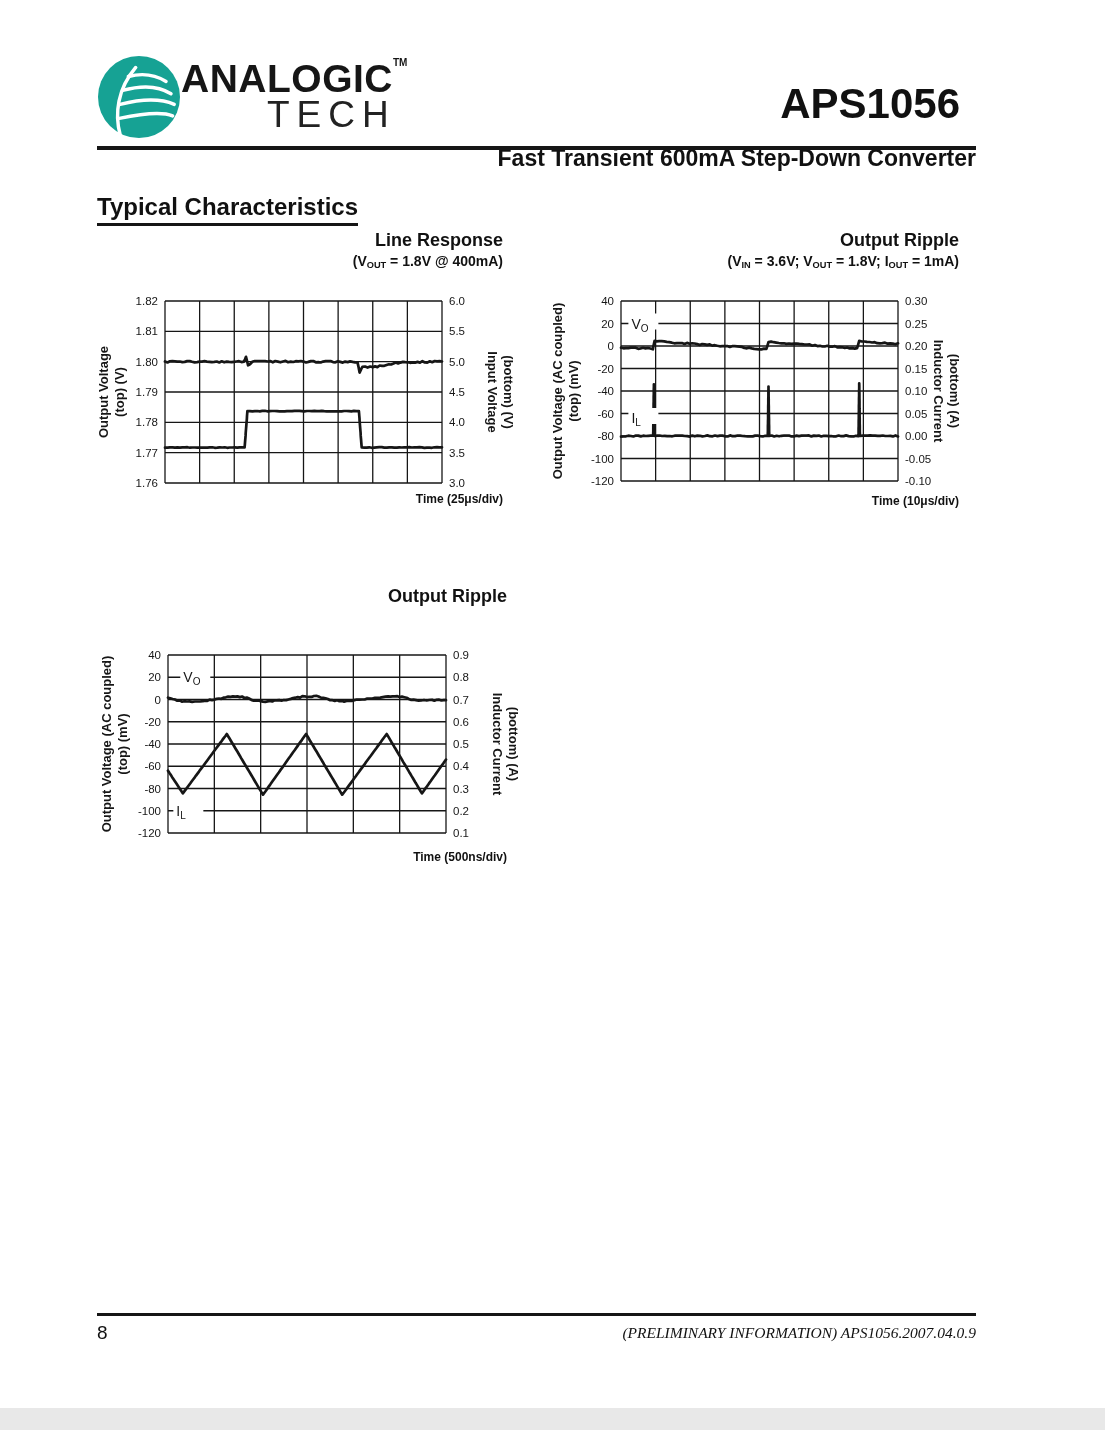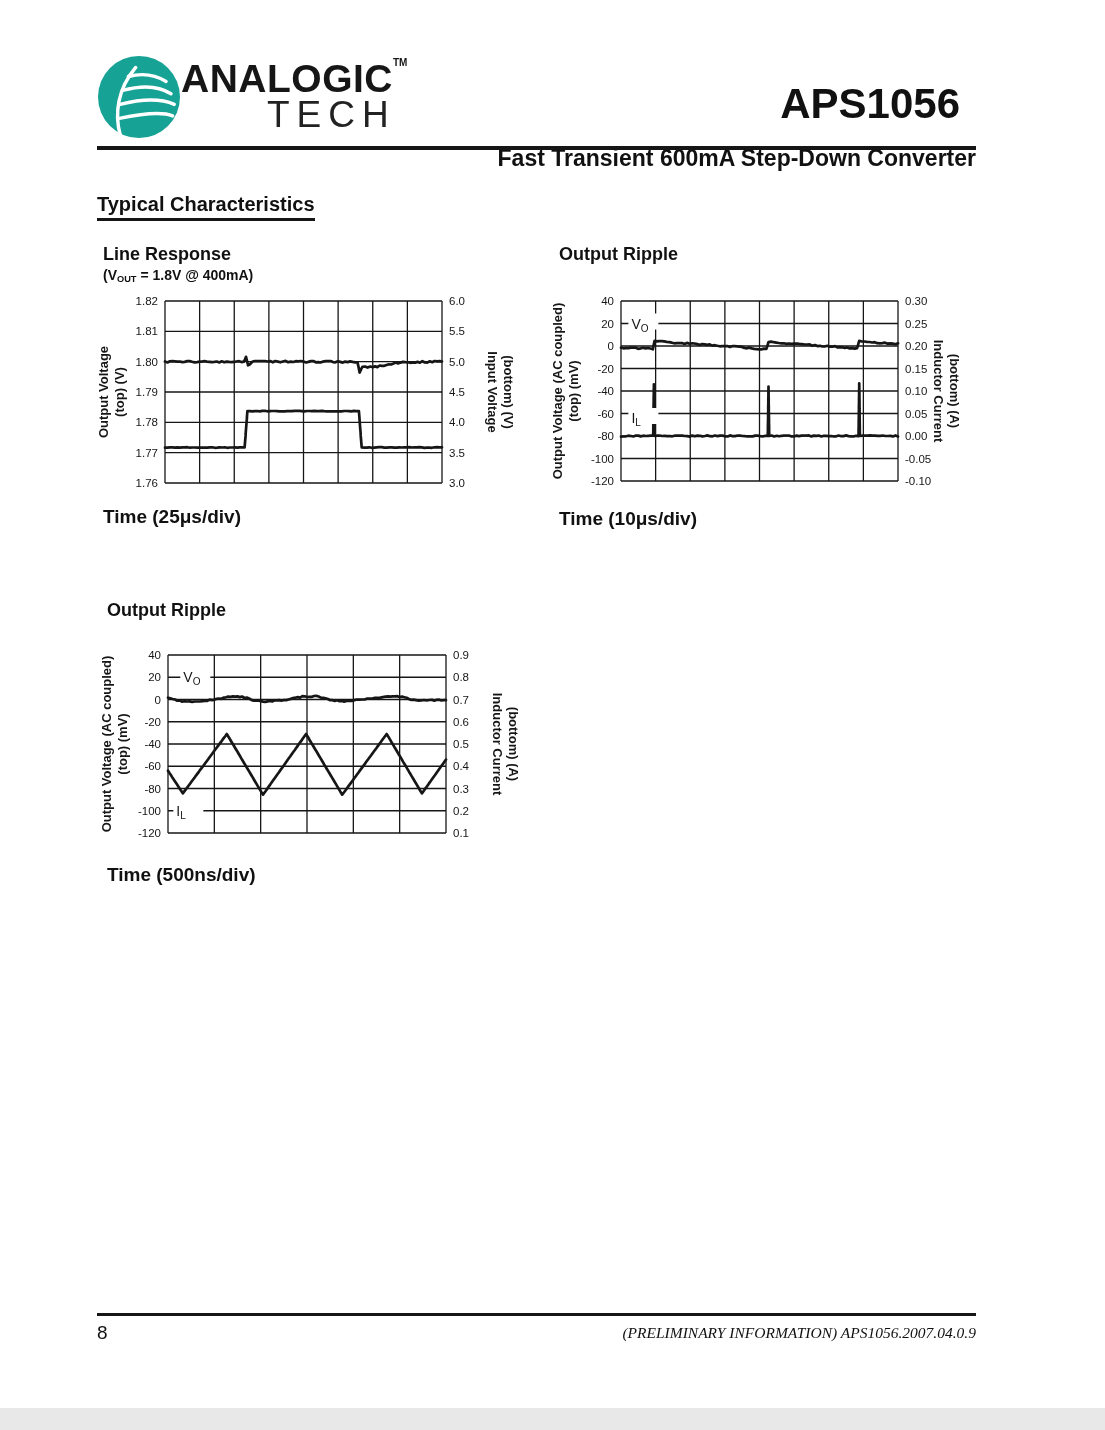--- a/index.html
+++ b/index.html
@@ -8,27 +8,27 @@
   .abs{position:absolute;}
   
   .logo-line1{position:absolute;left:181px;top:57px;font-size:39px;font-weight:bold;
               letter-spacing:0.5px;color:#161616;}
   .tm{font-size:10px;font-weight:bold;vertical-align:26px;letter-spacing:0;}
   .logo-line2{position:absolute;left:267px;top:94px;font-size:37px;font-weight:normal;
               letter-spacing:7px;color:#222;}
   .partnum{position:absolute;right:145px;top:80px;font-size:42px;font-weight:bold;text-align:right;}
   .docsub{position:absolute;right:129px;top:115px;font-size:23px;font-weight:bold;text-align:right;margin-top:30px;}
   .hrule{position:absolute;left:97px;width:879px;background:#161616;}
-  .section-title{position:absolute;left:97px;top:193px;font-size:20px;font-weight:bold;
+  .section-title{position:absolute;left:97px;top:193px;font-size:24px;font-weight:bold;
                  border-bottom:3px solid #161616;padding-bottom:2px;}
   
-  .ct{position:absolute;width:400px;text-align:left;font-weight:bold;margin-top:14px;}
+  .ct{position:absolute;width:400px;text-align:right;font-weight:bold;}
   .chart-title{font-size:18px;}
   .chart-cond{font-size:14px;}
-  .chart-xlabel{font-size:19px;}
+  .chart-xlabel{font-size:12px;}
   .sub{font-size:0.66em;vertical-align:-0.22em;}
   
   .pageno{position:absolute;left:97px;top:1322px;font-size:19px;}
   .footnote{position:absolute;right:129px;top:1324px;font-size:15.5px;text-align:center;
             font-family:"Liberation Serif",serif;font-style:italic;}
   svg text{font-family:"Liberation Sans",sans-serif;}
 </style>
 </head>
 <body>
 
@@ -91,20 +91,21 @@
       <text transform="translate(18,167) rotate(-90)" text-anchor="middle" font-size="13" font-weight="bold" fill="#161616">Output Voltage</text>
       <text transform="translate(34,167) rotate(-90)" text-anchor="middle" font-size="13" font-weight="bold" fill="#161616">(top) (V)</text>
       <text transform="translate(398,167) rotate(90)" text-anchor="middle" font-size="13" font-weight="bold" fill="#161616">Input Voltage</text>
       <text transform="translate(414,167) rotate(90)" text-anchor="middle" font-size="13" font-weight="bold" fill="#161616">(bottom) (V)</text>
       <polyline points="75.0,136.5 77.5,137.4 79.9,136.3 82.4,136.1 84.9,136.3 87.3,136.7 89.8,136.5 92.3,137.1 94.7,136.9 97.2,136.1 99.7,136.1 102.1,136.8 104.6,137.4 107.1,137.1 109.5,136.7 112.0,136.6 114.5,136.2 116.9,136.6 119.4,136.8 121.9,137.2 124.3,136.9 126.8,136.5 129.3,137.4 131.7,136.3 134.2,137.3 136.7,136.6 139.1,136.9 141.6,137.1 144.1,136.8 146.5,136.5 149.0,136.2 151.5,137.1 153.9,136.6 155.0,134.2 156.0,131.8 156.7,134.6 157.4,137.5 158.1,140.3 160.2,139.0 162.3,136.8 164.8,136.0 167.4,136.2 169.9,136.0 172.5,136.1 175.1,136.1 177.6,136.5 180.2,136.1 182.8,137.3 185.3,136.0 187.9,136.6 190.4,137.3 193.0,136.5 195.6,135.9 198.1,137.2 200.7,136.6 203.3,137.0 205.8,136.2 208.4,136.3 210.9,136.0 213.5,136.6 216.0,137.5 218.4,136.9 220.9,136.1 223.3,136.0 225.8,137.3 228.2,137.1 230.7,137.5 233.1,136.6 235.6,136.1 238.1,136.1 240.5,136.1 243.0,137.1 245.4,137.3 247.9,136.2 250.3,136.9 252.8,137.6 255.2,136.6 257.7,137.1 260.1,136.4 262.6,136.9 265.1,137.3 267.5,137.3 268.0,139.6 268.6,142.3 269.1,144.9 269.6,147.6 270.5,145.7 271.4,143.7 272.4,141.8 275.0,141.5 277.6,142.6 280.2,141.5 282.8,142.1 285.1,141.4 287.4,142.1 289.7,140.5 292.0,140.8 294.3,140.8 296.6,140.0 298.9,139.3 301.2,139.5 303.5,138.6 305.8,137.6 308.1,138.5 310.4,137.6 312.9,136.9 315.3,137.2 317.8,137.3 320.2,137.8 322.7,137.5 325.1,137.6 327.6,136.9 330.0,137.7 332.4,136.2 334.9,137.5 337.3,137.6 339.8,136.3 342.2,137.2 344.7,136.0 347.1,136.3 349.6,136.1 352.0,136.5" fill="none" stroke="#161616" stroke-width="2.7" stroke-linejoin="round" stroke-linecap="round"></polyline>
       <polyline points="75.0,222.7 77.5,222.6 80.0,222.3 82.5,222.3 85.0,222.6 87.4,222.3 89.9,222.7 92.4,222.4 94.9,222.3 97.4,222.2 99.9,222.7 102.4,222.5 104.9,222.5 107.4,222.6 109.8,222.5 112.3,222.6 114.8,222.6 117.3,222.7 119.8,222.4 122.3,222.3 124.8,222.8 127.3,222.6 129.8,222.3 132.2,222.5 134.7,222.3 137.2,222.8 139.7,222.5 142.2,222.5 144.7,222.3 147.2,222.6 149.7,222.3 152.1,222.4 154.6,222.5 154.8,220.1 155.0,217.7 155.2,215.2 155.4,212.8 155.6,210.4 155.7,208.0 155.9,205.5 156.1,203.1 156.3,200.7 156.5,198.2 156.7,195.8 156.9,193.4 157.0,191.0 157.2,188.5 157.4,186.1 159.9,186.1 162.4,186.4 164.8,186.1 167.3,186.0 169.8,186.3 172.3,185.9 174.8,185.8 177.2,186.3 179.7,186.1 182.2,186.0 184.7,186.0 187.1,186.1 189.6,186.3 192.1,186.3 194.6,186.4 197.0,186.1 199.5,186.1 202.0,186.2 204.5,185.8 207.0,185.9 209.4,185.9 211.9,186.1 214.4,186.4 216.9,186.0 219.3,186.0 221.8,186.1 224.3,185.9 226.8,186.2 229.3,186.1 231.7,185.9 234.2,186.2 236.7,186.4 239.2,186.3 241.6,186.3 244.1,186.3 246.6,186.3 249.1,186.3 251.6,186.4 254.0,186.0 256.5,186.0 259.0,186.2 261.5,186.4 263.9,185.9 266.4,186.1 268.9,186.0 269.1,188.5 269.3,191.0 269.5,193.4 269.6,195.8 269.8,198.2 270.0,200.7 270.2,203.1 270.4,205.5 270.6,208.0 270.7,210.4 270.9,212.8 271.1,215.2 271.3,217.7 271.5,220.1 271.7,222.5 274.2,222.6 276.7,222.7 279.2,222.3 281.7,222.8 284.2,222.6 286.7,222.4 289.2,222.2 291.8,222.2 294.3,222.6 296.8,222.7 299.3,222.4 301.8,222.3 304.3,222.6 306.8,222.7 309.3,222.4 311.8,222.5 314.3,222.3 316.9,222.3 319.4,222.2 321.9,222.5 324.4,222.4 326.9,222.3 329.4,222.2 331.9,222.4 334.4,222.8 336.9,222.6 339.4,222.7 342.0,222.8 344.5,222.3 347.0,222.2 349.5,222.3 352.0,222.3" fill="none" stroke="#161616" stroke-width="2.7" stroke-linejoin="round" stroke-linecap="round"></polyline>
     </svg>
   <div class="ct chart-xlabel" style="left:103px;top:492px;">Time (25μs/div)</div>
 
   <div class="ct chart-title" style="left:559px;top:230px;">Output Ripple</div>
+  <div class="ct chart-cond" style="left:559px;top:253px;"><span>(V</span><span class="sub">IN</span><span> = 3.6V; V</span><span class="sub">OUT</span><span> = 1.8V; I</span><span class="sub">OUT</span><span> = 1mA)</span></div>
   <svg class="abs" style="left:545px;top:225px;" width="435" height="290">
       <line x1="76" y1="76" x2="76" y2="256" stroke="#161616" stroke-width="1.3"></line>
       <line x1="110.625" y1="76" x2="110.625" y2="256" stroke="#161616" stroke-width="1.3"></line>
       <line x1="145.25" y1="76" x2="145.25" y2="256" stroke="#161616" stroke-width="1.3"></line>
       <line x1="179.875" y1="76" x2="179.875" y2="256" stroke="#161616" stroke-width="1.3"></line>
       <line x1="214.5" y1="76" x2="214.5" y2="256" stroke="#161616" stroke-width="1.3"></line>
       <line x1="249.125" y1="76" x2="249.125" y2="256" stroke="#161616" stroke-width="1.3"></line>
       <line x1="283.75" y1="76" x2="283.75" y2="256" stroke="#161616" stroke-width="1.3"></line>
       <line x1="318.375" y1="76" x2="318.375" y2="256" stroke="#161616" stroke-width="1.3"></line>
       <line x1="353" y1="76" x2="353" y2="256" stroke="#161616" stroke-width="1.3"></line>

